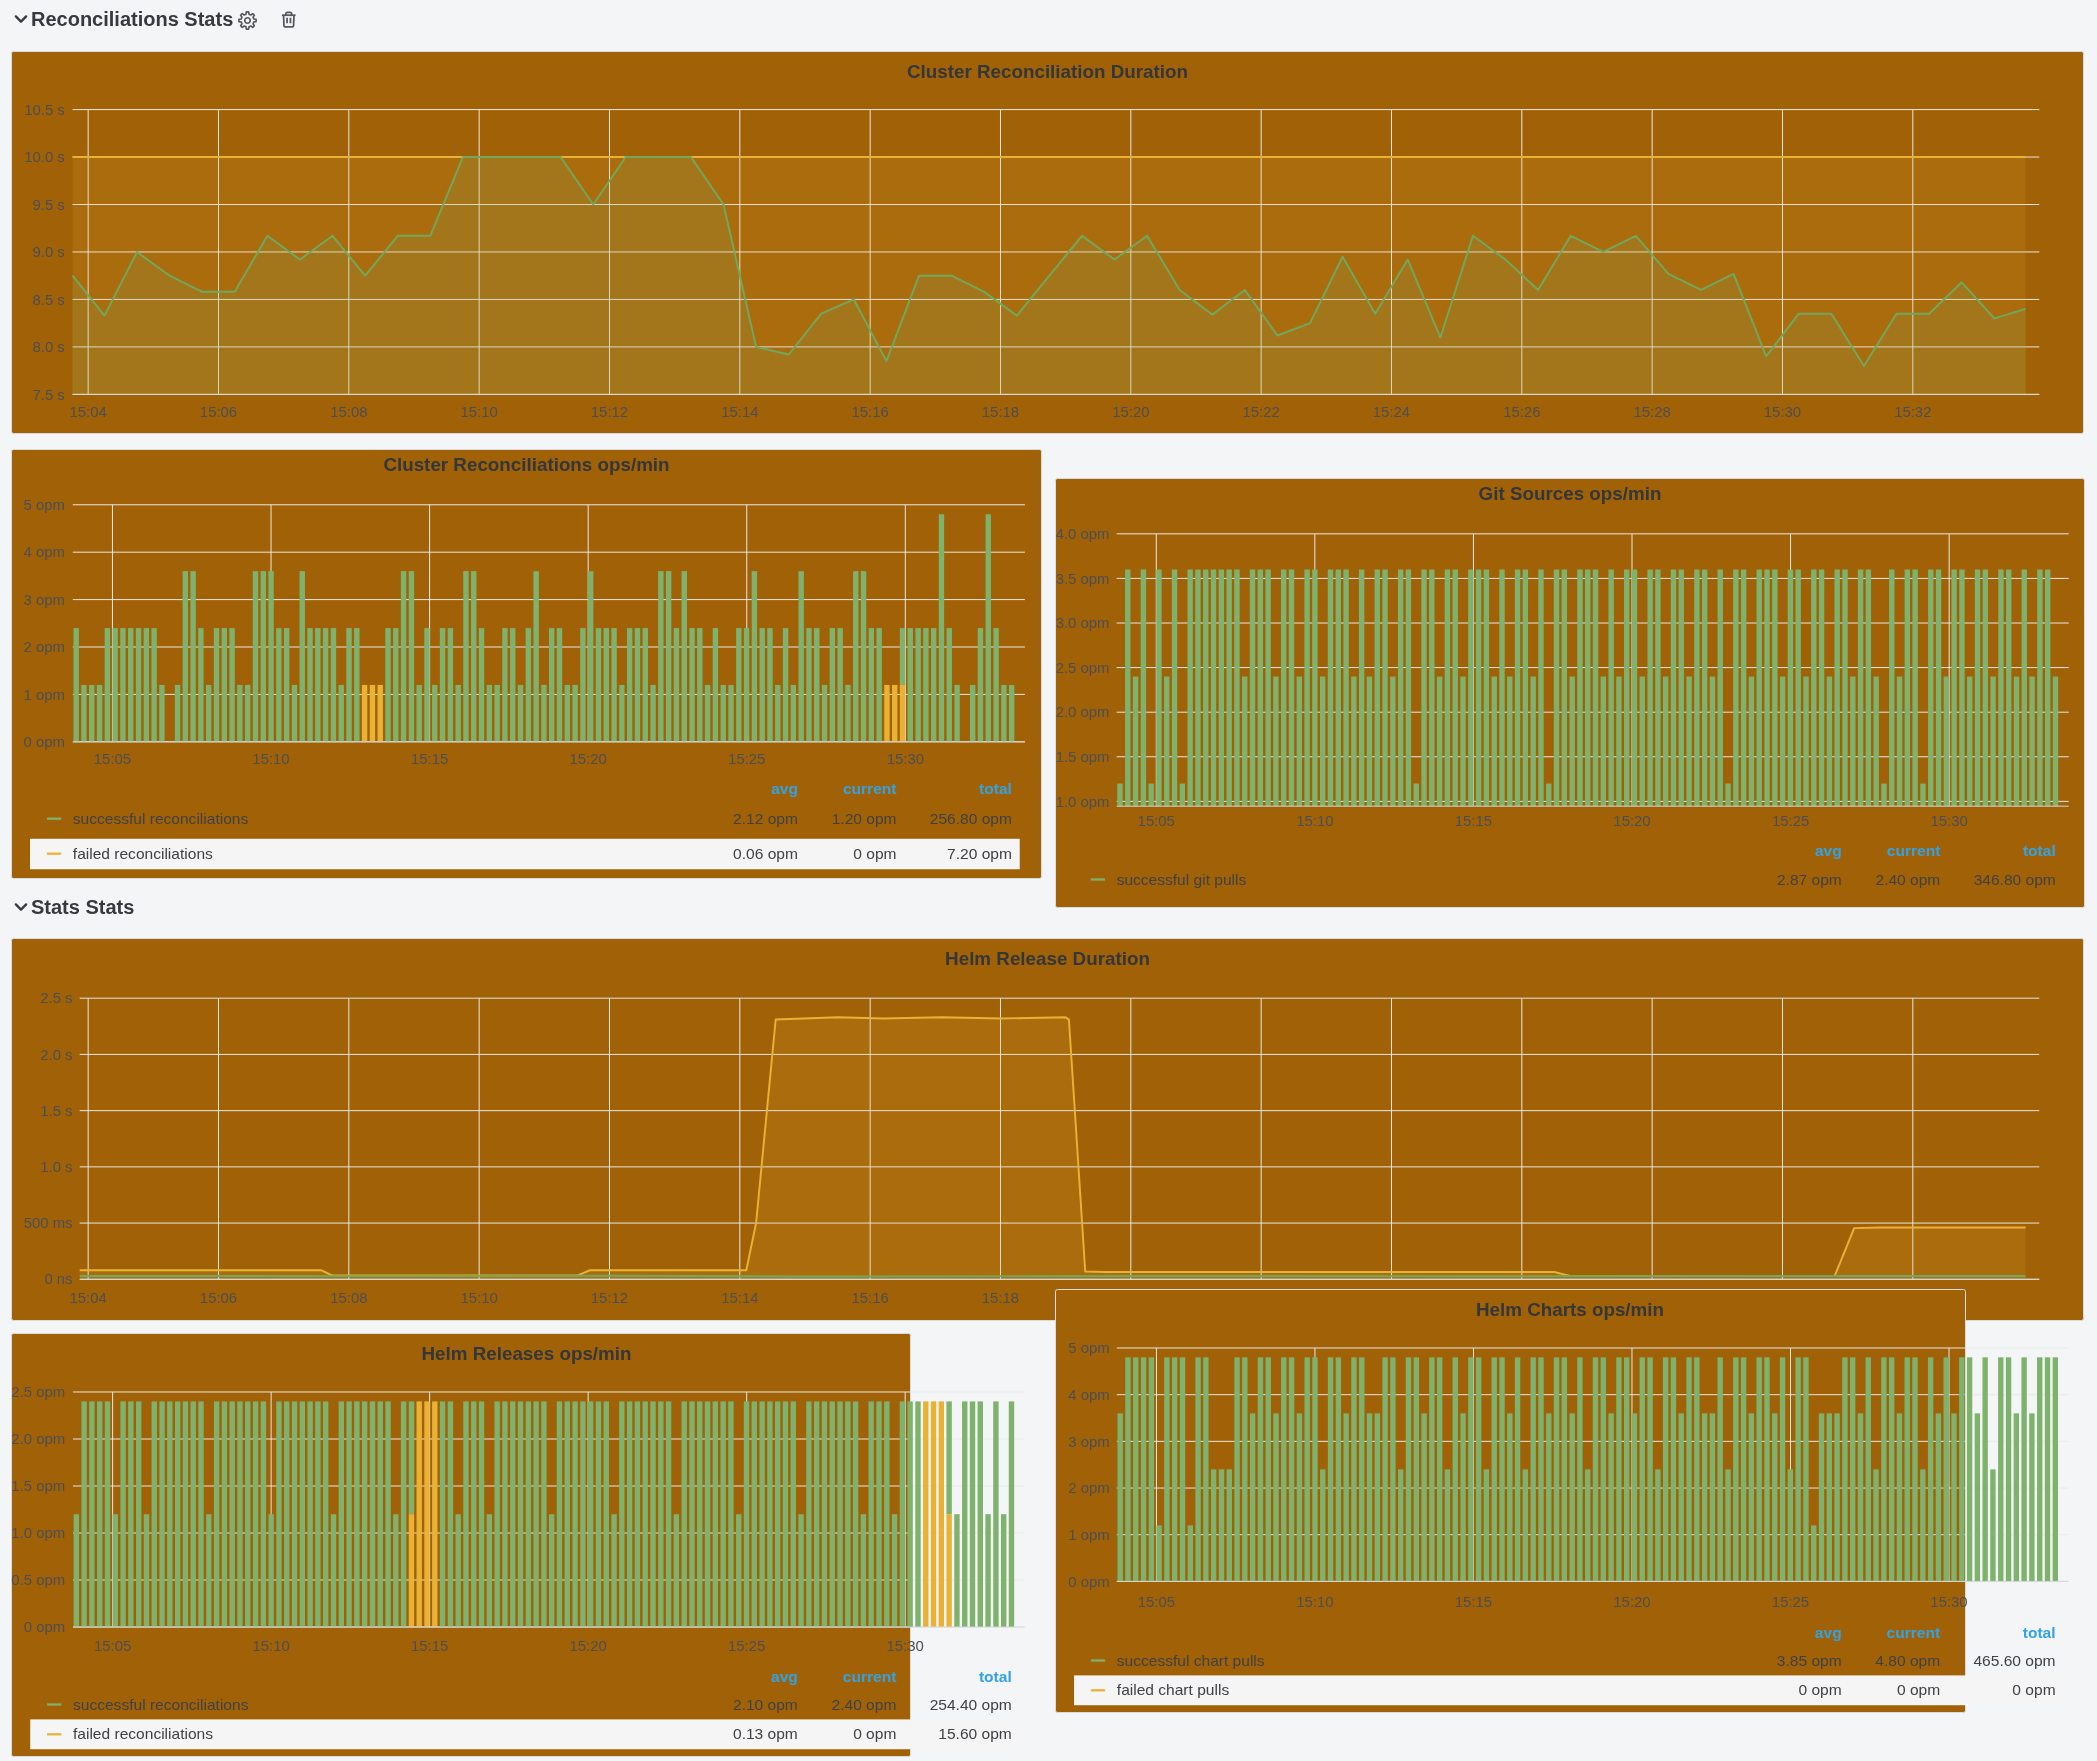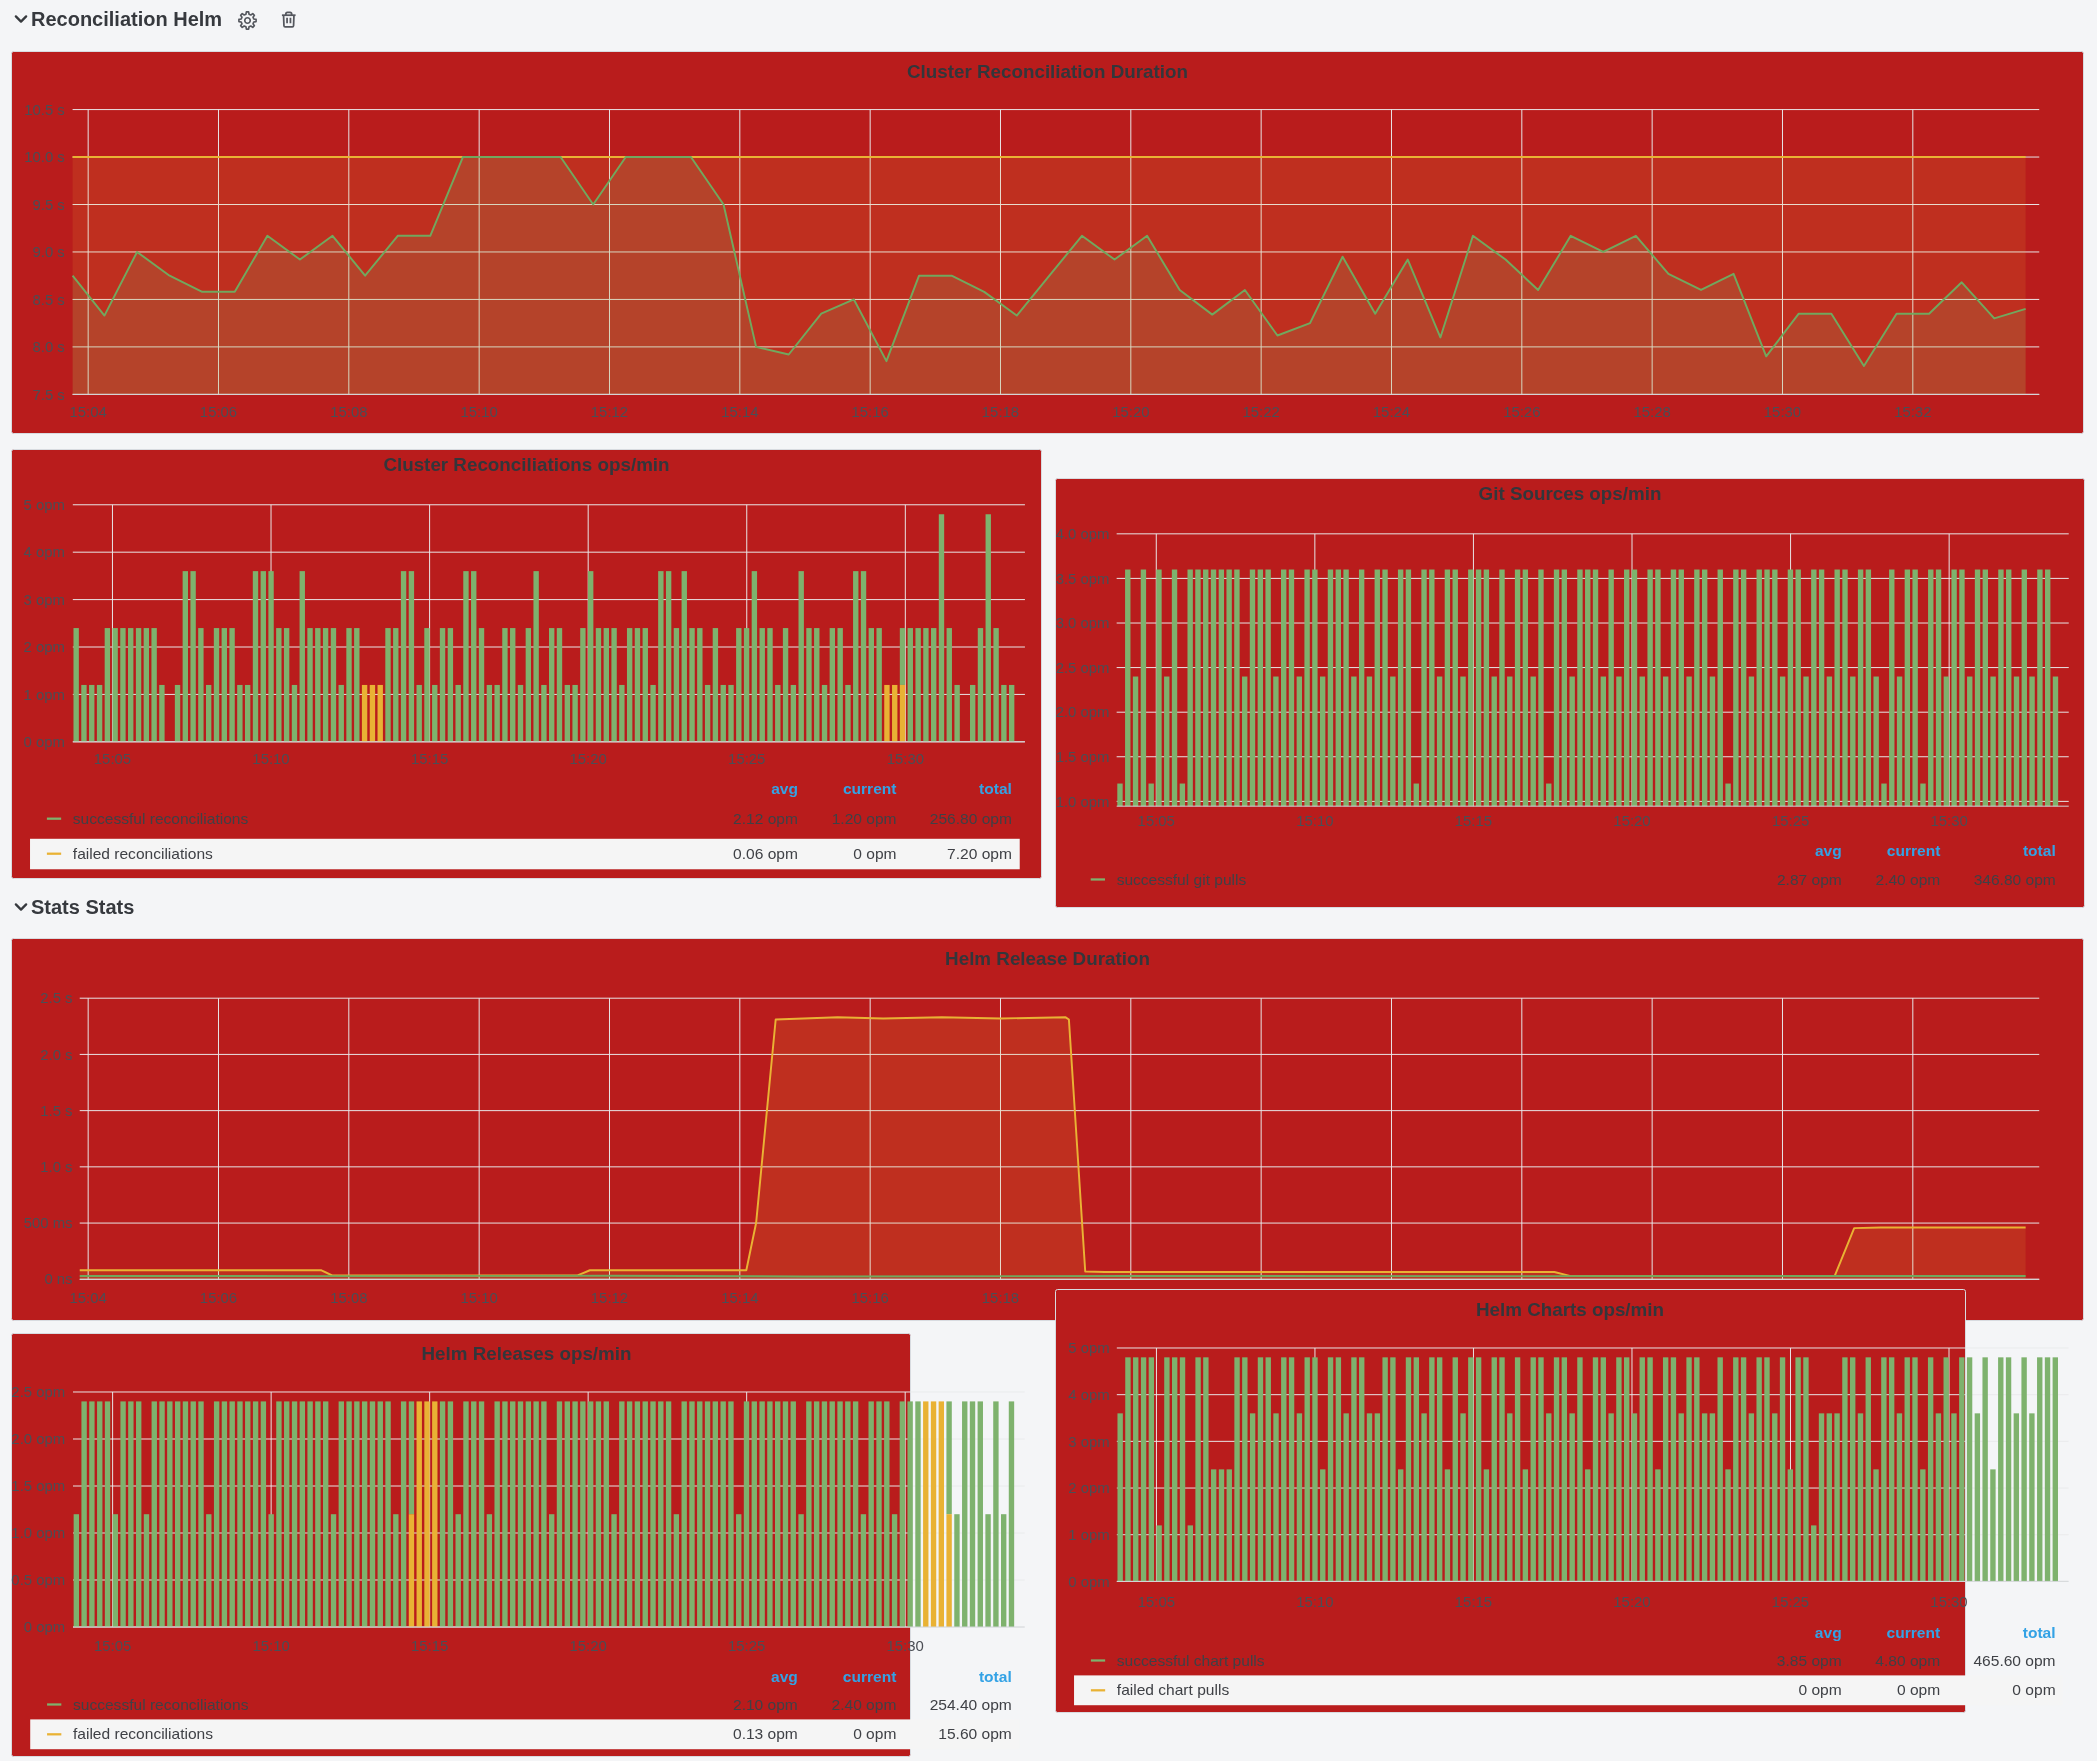--- a/index.html
+++ b/index.html
@@ -1,18 +1,18 @@
 <!DOCTYPE html>
 <html style="font-size:10.4px"><head><meta charset="utf-8"><style>
 html,body{margin:0;padding:0;background:#f4f5f7;width:2097px;height:1761px;overflow:hidden;}
-.panel{position:absolute;background:#b91c1c;border:1px solid #d8dbe0;border-radius:2.6px;box-sizing:border-box;}
+.panel{position:absolute;background:#a16207;border:1px solid #d8dbe0;border-radius:2.6px;box-sizing:border-box;}
 .panel svg{position:absolute;left:-1px;top:-1px;}
 .rowtitle{position:absolute;font-family:"Liberation Sans", sans-serif;font-weight:bold;font-size:20px;color:#36393e;}
 </style></head><body>
-<div class="rowtitle" style="left:31px;top:8.4px;">Reconciliation Helm</div>
+<div class="rowtitle" style="left:31px;top:8.4px;">Reconciliations Stats</div>
 <svg style="position:absolute;left:12.3px;top:10.4px" width="18" height="18" viewBox="-14 -14 28 28">
     <polyline points="-8,-4 0,4 8,-4" fill="none" stroke="#36393e" stroke-width="3.6" stroke-linecap="round" stroke-linejoin="round"></polyline>
   </svg>
 <svg style="position:absolute;left:237px;top:9.7px" width="21" height="21" viewBox="-16 -16 32 32">
     <path d="M9.51,-2.38 L13.09,-1.71 L13.09,1.71 L9.51,2.38 L8.40,5.04 L10.47,8.05 L8.05,10.47 L5.04,8.40 L2.38,9.51 L1.71,13.09 L-1.71,13.09 L-2.38,9.51 L-5.04,8.40 L-8.05,10.47 L-10.47,8.05 L-8.40,5.04 L-9.51,2.38 L-13.09,1.71 L-13.09,-1.71 L-9.51,-2.38 L-8.40,-5.04 L-10.47,-8.05 L-8.05,-10.47 L-5.04,-8.40 L-2.38,-9.51 L-1.71,-13.09 L1.71,-13.09 L2.38,-9.51 L5.04,-8.40 L8.05,-10.47 L10.47,-8.05 L8.40,-5.04 Z" fill="none" stroke="#54575e" stroke-width="2.5" stroke-linejoin="round"></path>
     <circle cx="0" cy="0" r="4.2" fill="none" stroke="#54575e" stroke-width="2.5"></circle>
   </svg>
 <svg style="position:absolute;left:279px;top:10.4px" width="19.5" height="19.5" viewBox="0 0 30 30">
     <path d="M4.5 8 H25.5" stroke="#54575e" stroke-width="2.7" fill="none"></path>
     <path d="M10.5 7.5 V6 Q10.5 3.5 13 3.5 H17 Q19.5 3.5 19.5 6 V7.5" stroke="#54575e" stroke-width="2.7" fill="none"></path>

